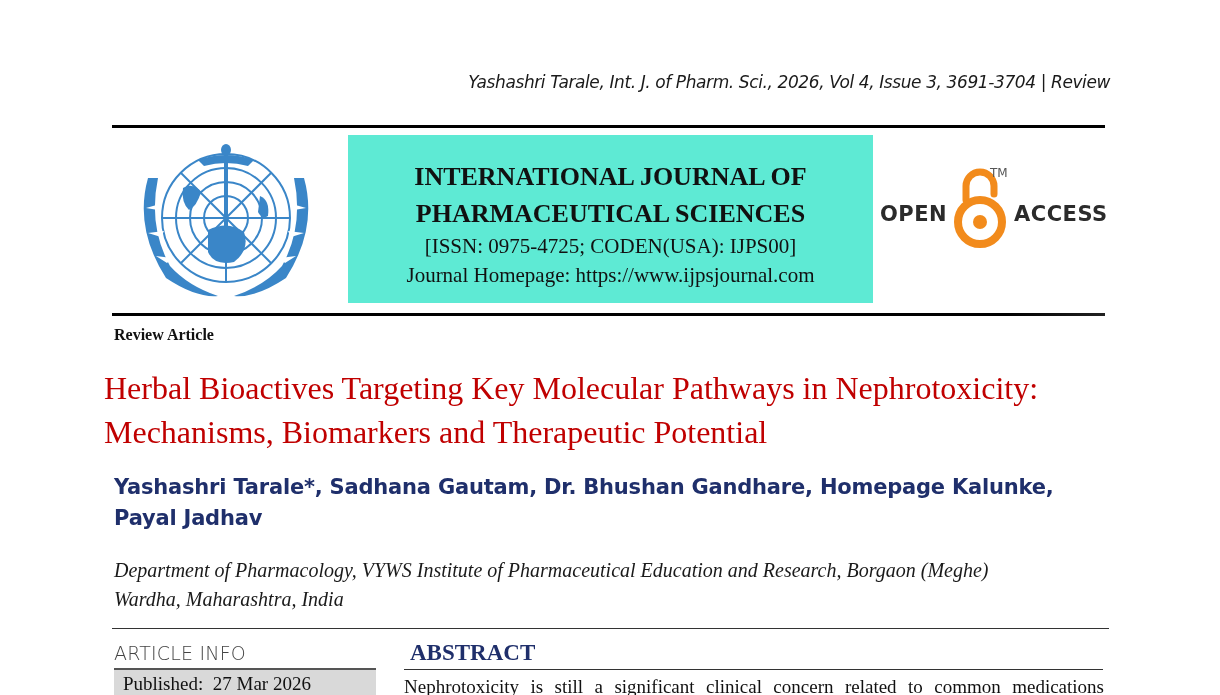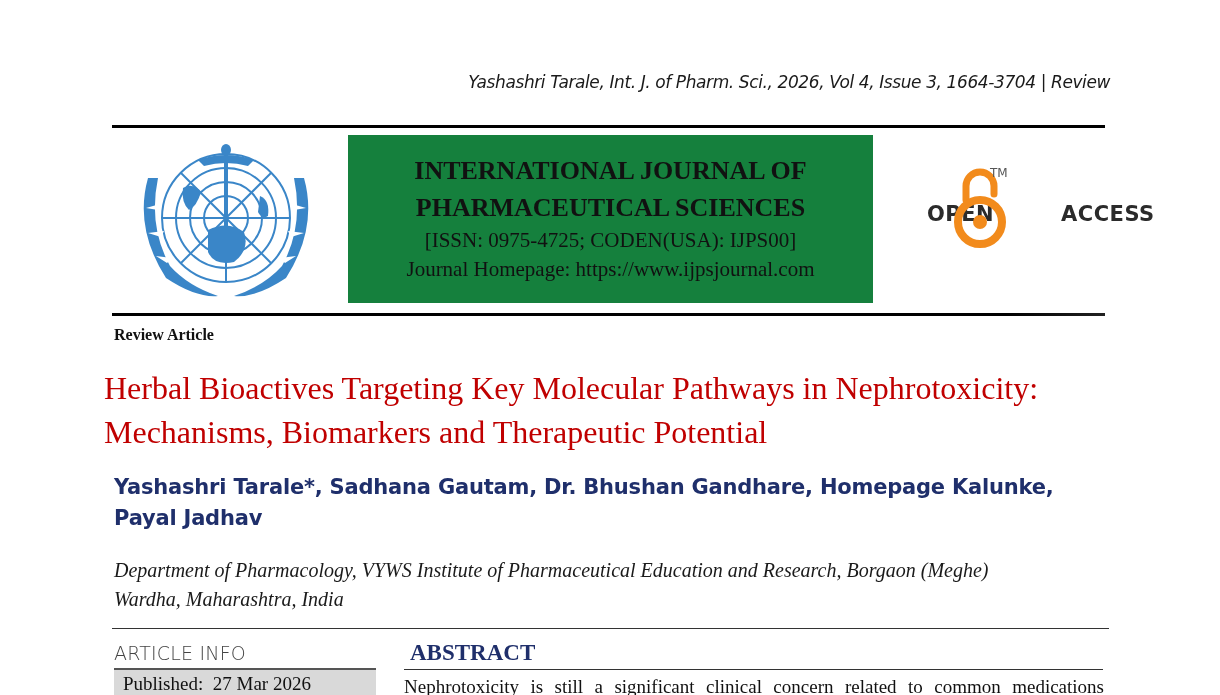--- a/index.html
+++ b/index.html
@@ -2,41 +2,41 @@
 <html><head>
   <meta charset="utf-8">
   <style>
     html, body { margin: 0; padding: 0; background: #ffffff; }
     body { width: 1220px; height: 695px; position: relative; overflow: hidden; font-family: "Liberation Serif", serif; color: #111; }
     .abs { position: absolute; }
     .running-header { left: 300px; top: 72px; width: 810px; text-align: right; font-family: "DejaVu Sans", sans-serif; font-style: italic; font-size: 17px; color: #1a1a1a; letter-spacing: -0.4px; }
     .rule-top { left: 112px; top: 125px; width: 993px; height: 3px; background: #000; }
     .rule-bottom { left: 112px; top: 313px; width: 993px; height: 3px; background: linear-gradient(90deg, #000 0%, #000 90%, #222 100%); }
     .logo { left: 128px; top: 138px; width: 196px; height: 166px; }
-    .journal-box { left: 348px; top: 135px; width: 525px; height: 168px; background: #15803d; text-align: center; box-sizing: border-box; padding-top: 17px; }
+    .journal-box { left: 348px; top: 135px; width: 525px; height: 168px; background: #5eead4; text-align: center; box-sizing: border-box; padding-top: 23px; }
     .journal-title { font-family: "Liberation Serif", serif; font-weight: bold; font-size: 26px; line-height: 37px; color: #111; }
     .journal-sub { font-family: "Liberation Serif", serif; font-size: 21px; line-height: 29px; color: #111; }
     .oa { left: 880px; top: 162px; width: 230px; height: 90px; }
-    .oa-word { position: absolute; top: 40px; font-family: "DejaVu Sans", sans-serif; font-weight: bold; font-size: 21px; color: #2b2b2b; letter-spacing: 0.5px; margin-left: 47px; }
+    .oa-word { position: absolute; top: 40px; font-family: "DejaVu Sans", sans-serif; font-weight: bold; font-size: 21px; color: #2b2b2b; letter-spacing: 0.5px; }
     .article-type { left: 114px; top: 326px; font-family: "Liberation Serif", serif; font-weight: bold; font-size: 16px; color: #111; }
     .title { left: 104px; top: 366px; width: 1000px; font-family: "Liberation Serif", serif; font-weight: normal; font-size: 32px; line-height: 44px; color: #c00000; }
     .authors { left: 114px; top: 472px; width: 1000px; font-family: "DejaVu Sans", sans-serif; font-weight: bold; font-size: 21px; line-height: 31px; color: #1f2f6b; letter-spacing: -0.2px; }
     .affiliation { left: 114px; top: 556px; width: 1000px; font-family: "Liberation Serif", serif; font-style: italic; font-size: 20px; line-height: 29px; color: #1a1a1a; }
     .rule-mid { left: 112px; top: 628px; width: 997px; height: 1px; background: #333; }
     .info-label { left: 114px; top: 642px; font-family: "DejaVu Sans", sans-serif; font-weight: 300; font-size: 19px; color: #444; letter-spacing: 0.2px; }
     .info-rule { left: 114px; top: 668px; width: 262px; height: 2px; background: #555; }
     .published-box { left: 114px; top: 670px; width: 262px; height: 30px; background: #d9d9d9; box-sizing: border-box; padding: 3px 0 0 9px; font-family: "Liberation Serif", serif; font-size: 19px; color: #111; }
     .abstract-heading { left: 410px; top: 640px; font-family: "Liberation Serif", serif; font-weight: bold; font-size: 23px; color: #1f2f6b; }
     .abstract-rule { left: 404px; top: 669px; width: 699px; height: 1px; background: #333; }
     .abstract-text { left: 404px; top: 676px; width: 700px; font-family: "Liberation Serif", serif; font-size: 19px; color: #111; text-align: justify; text-align-last: justify; white-space: nowrap; }
   </style>
 </head>
 <body>
 
-<div class="abs running-header">Yashashri Tarale, Int. J. of Pharm. Sci., 2026, Vol 4, Issue 3, 1664-3704 | Review</div>
+<div class="abs running-header">Yashashri Tarale, Int. J. of Pharm. Sci., 2026, Vol 4, Issue 3, 3691-3704 | Review</div>
 
 <div class="abs rule-top"></div>
 
 <div class="abs logo">
   <svg width="196" height="166" viewBox="0 0 196 166">
     <g fill="none" stroke="#3a86c8" stroke-width="2">
       <circle cx="98" cy="80" r="64"></circle>
       <circle cx="98" cy="80" r="50"></circle>
       <circle cx="98" cy="80" r="36"></circle>
       <circle cx="98" cy="80" r="22"></circle>

